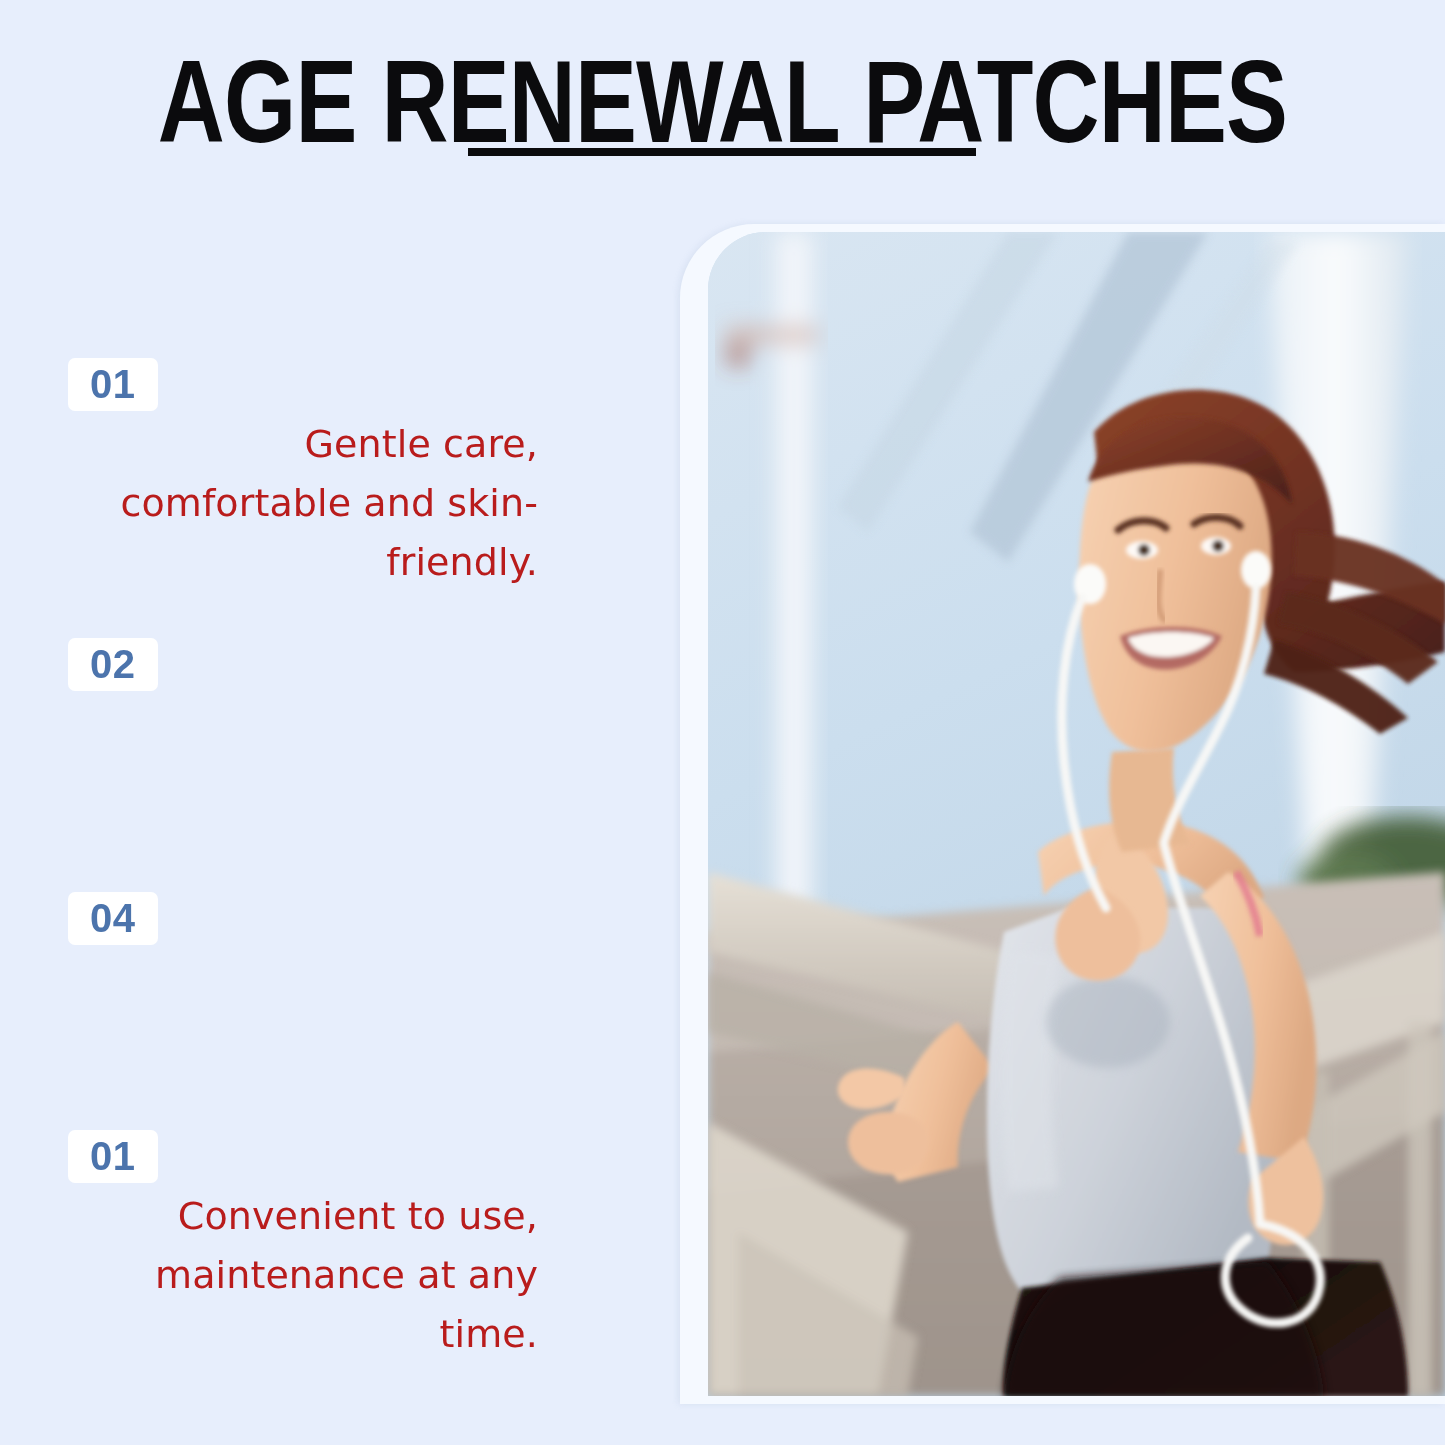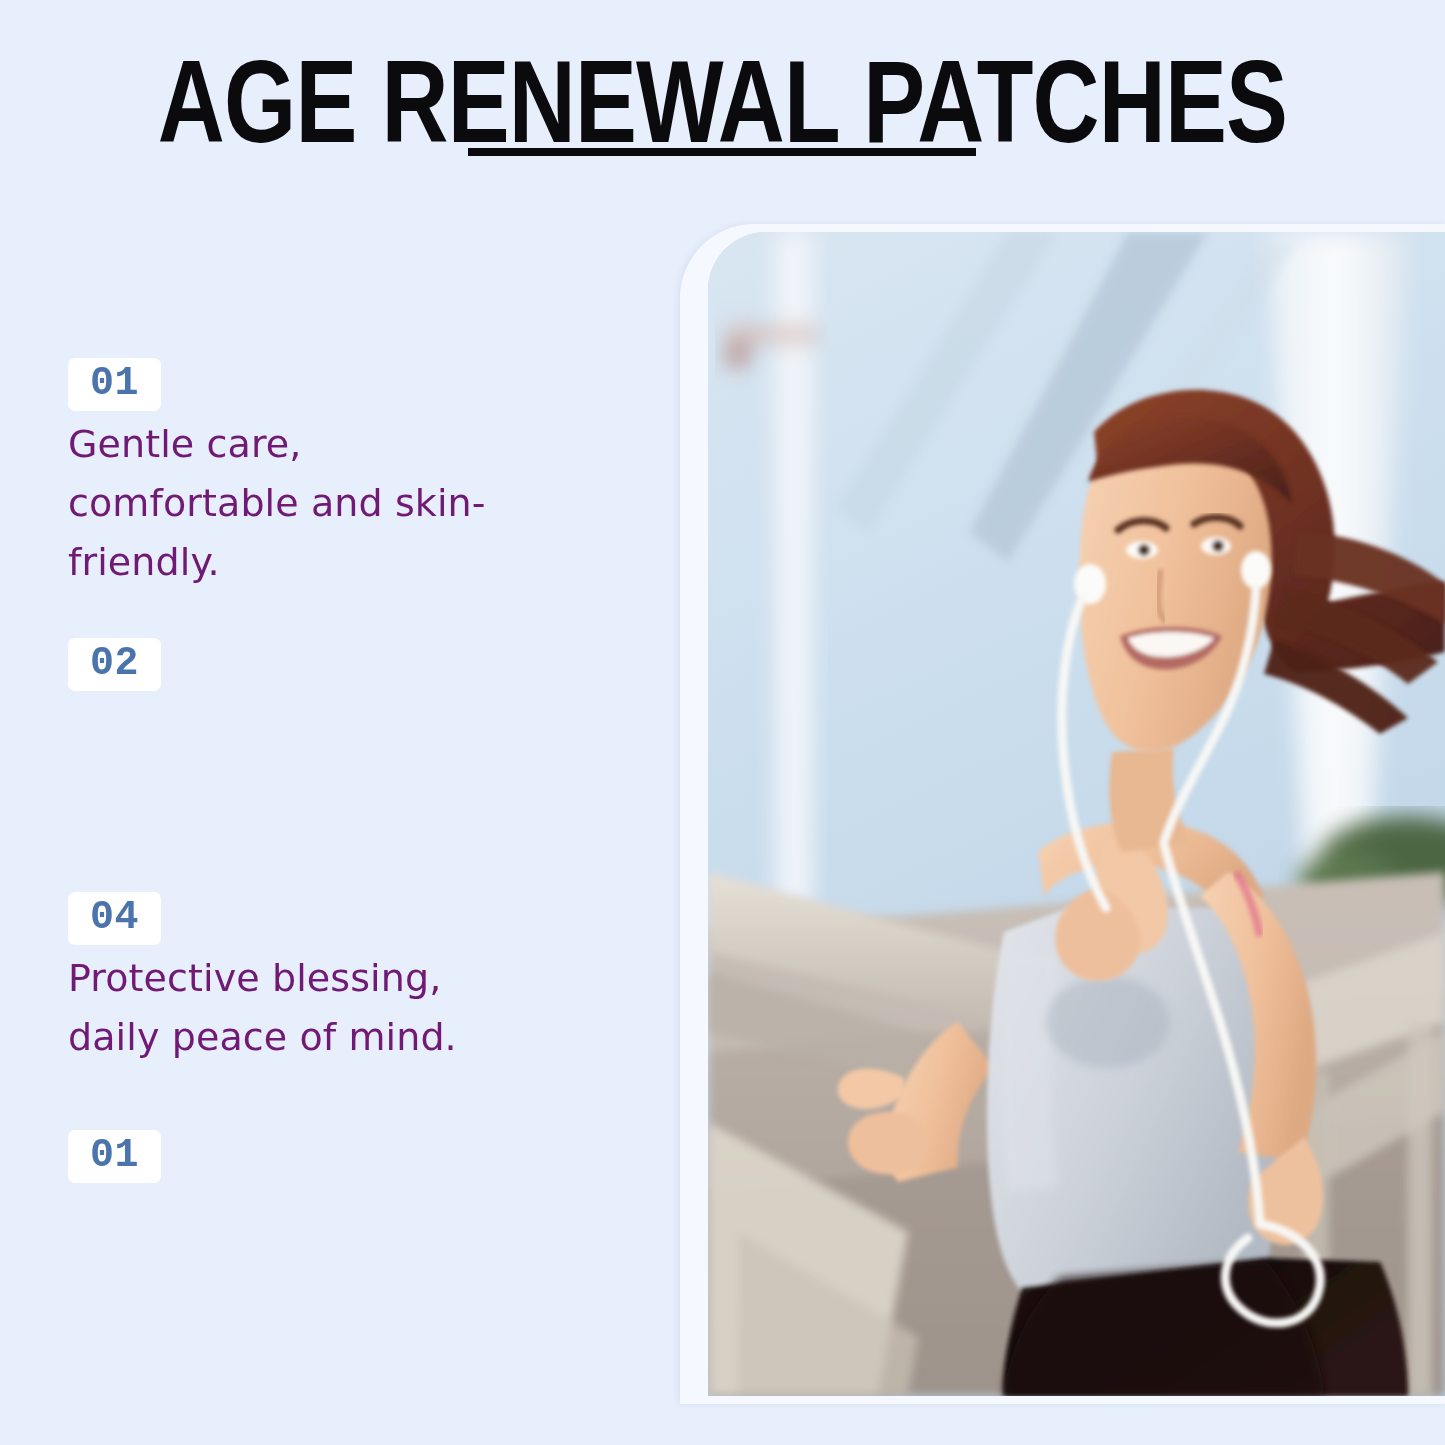--- a/index.html
+++ b/index.html
@@ -73,36 +73,37 @@
   .badge {
     display: inline-block;
     background: #ffffff;
     border-radius: 7px;
     padding: 4px 22px 5px 22px;
     min-width: 62px;
     text-align: center;
     box-sizing: border-box;
   }
   .badge-num {
-    font-family: Liberation Mono, monospace;
+    font-family: Liberation Sans, sans-serif;
     font-weight: bold;
     font-size: 40px;
     line-height: 44px;
     color: #4c74ac;
     letter-spacing: 0.5px;
   }
   .feature-text {
     margin-top: 4px;
     font-family: "DejaVu Sans", sans-serif;
     font-size: 38px;
     line-height: 59px;
-    color: #701a75;
+    color: #b91c1c;
     letter-spacing: 0.1px;
     max-width: 470px;
     font-weight: 400;
+    text-align: right;
   }
 
   
   .photo-frame {
     position: absolute;
     left: 680px;
     top: 224px;
     width: 765px;
     height: 1180px;
     background: #f5f9ff;
@@ -147,27 +148,27 @@
     <div class="feature feature-2">
       <div class="badge">
         <span class="badge-num">02</span>
       </div>
     </div>
 
     <div class="feature feature-3">
       <div class="badge">
         <span class="badge-num">04</span>
       </div>
-      <div class="feature-text">Protective blessing, daily peace of mind.</div>
     </div>
 
     <div class="feature feature-4">
       <div class="badge">
         <span class="badge-num">01</span>
       </div>
+      <div class="feature-text">Convenient to use, maintenance at any time.</div>
     </div>
 
   </div>
 
   <div class="photo-frame">
     <div class="photo-clip">
       <svg viewBox="0 0 737 1164" preserveAspectRatio="xMidYMid slice">
         <defs>
           <linearGradient id="skyG" x1="0" y1="0" x2="0.3" y2="1">
             <stop offset="0%" stop-color="#d9e6f2"></stop>

